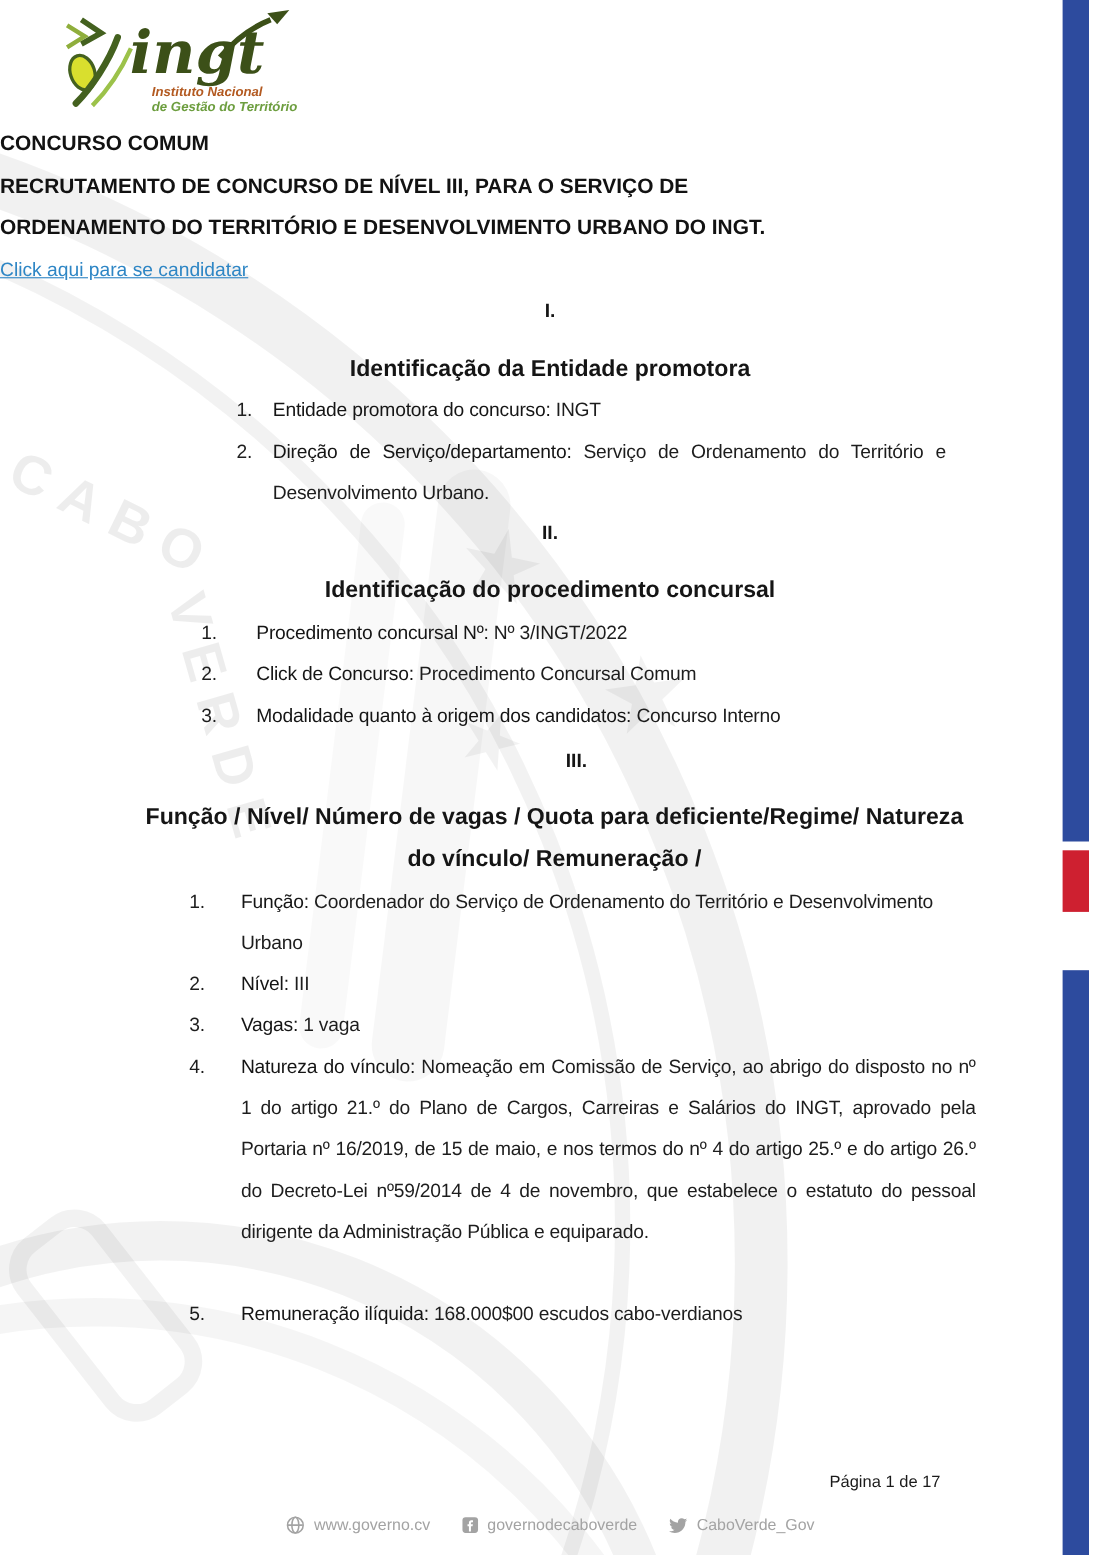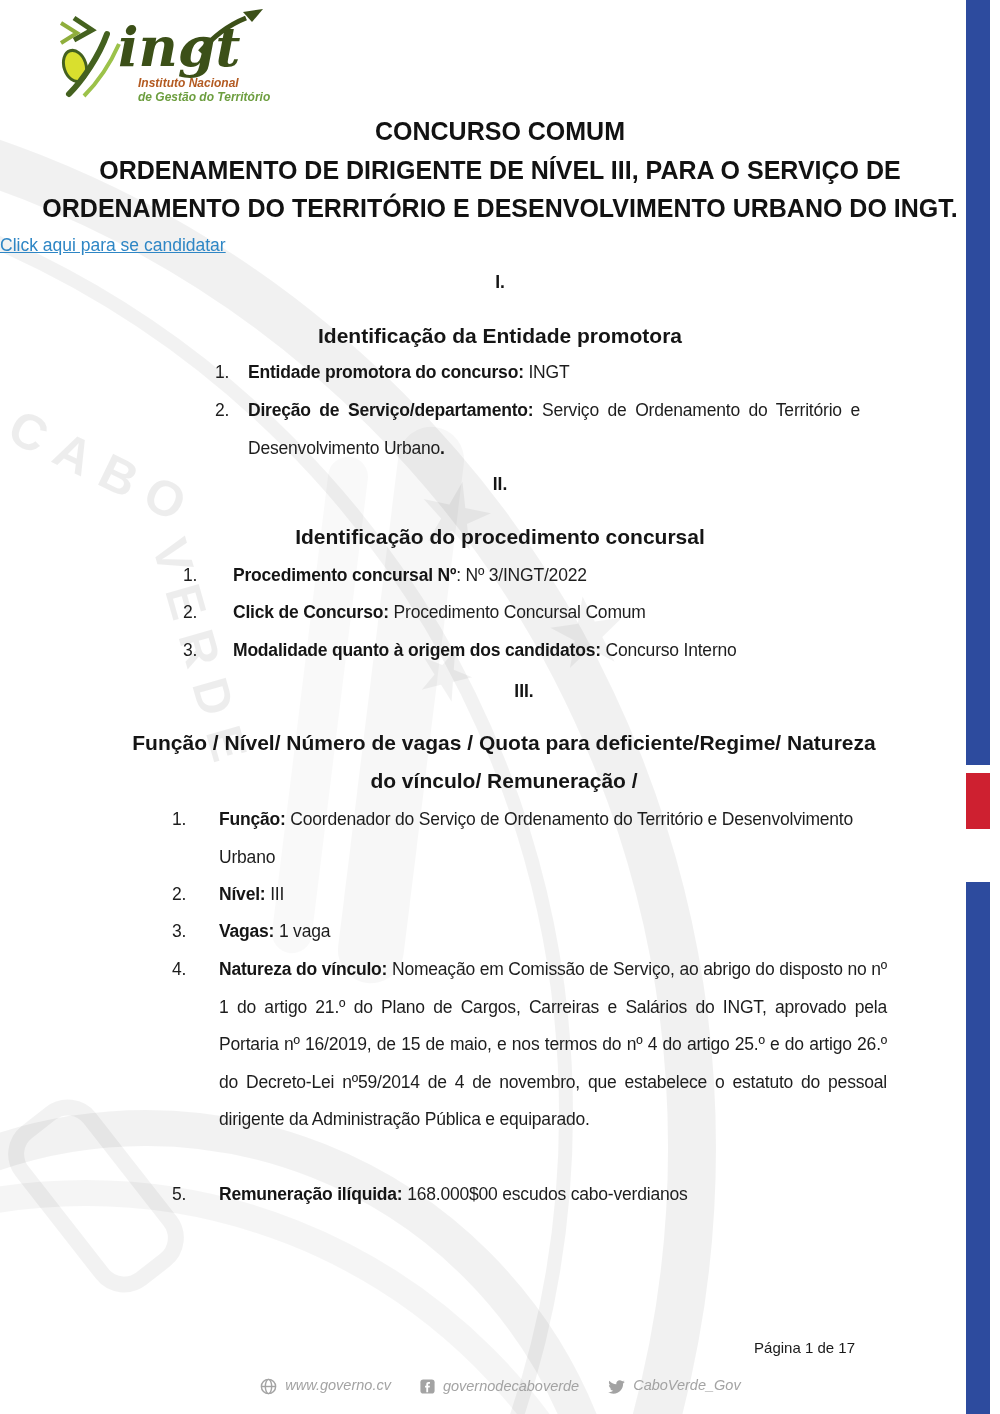--- a/index.html
+++ b/index.html
@@ -23,41 +23,41 @@
   .wm-verde{left:196px;top:532px;transform:rotate(74deg);}
   .wm-star{color:rgba(0,0,0,0.05);font-family:"DejaVu Sans",sans-serif;line-height:1;}
   .wm-band{background:rgba(0,0,0,0.03);border-radius:40px;}
   .wm-clip{left:45px;top:1095px;width:70px;height:170px;border:16px solid rgba(0,0,0,0.05);
            border-radius:36px;transform:rotate(-38deg);}
 
   
   .bar{position:absolute;right:10px;width:24px;}
 
   
-  .title{top:112px;left:0;width:100%;text-align:center;font-weight:bold;
-         font-size:25px;line-height:38.5px;color:#121212;}
+  .title{top:112px;left:0;width:100%;font-weight:bold;
+         font-size:19px;line-height:38.5px;color:#121212;}
   .linkrow{top:227px;left:0;width:100%;text-align:left;font-size:17.5px;line-height:37.5px;}
   .linkrow a{color:#2e86c5;text-decoration:underline;}
   .numeral{left:0;width:100%;text-align:center;font-weight:bold;font-size:17.5px;line-height:37.5px;color:#151515;}
   .sechead{left:0;width:100%;text-align:center;font-weight:bold;font-size:21px;line-height:38px;color:#151515;}
   .sechead.wrap{left:124px;width:760px;}
   .li{position:absolute;display:flex;font-size:17.5px;line-height:37.5px;letter-spacing:-0.2px;}
   .li .num{flex:0 0 auto;}
   .li .body{flex:0 0 auto;}
   .just{text-align:justify;}
   .l1 .num{width:33px;}  .l1{left:215px;} .l1 .body{width:612px;}
   .l2 .num{width:50px;}  .l2{left:183px;} .l2 .body{width:640px;}
   .l3 .num{width:31px;}  .l3{left:172px;} .l3 .body{width:668px;margin-left:16px;}
-  b{font-weight:bold;color:#151515;}
+  b{font-weight:normal;color:#151515;}
 
   .pagenum{top:1338px;right:145px;font-size:15px;color:#1a1a1a;line-height:20px;}
 
   .footer{top:1377px;left:0;width:100%;display:flex;justify-content:center;align-items:center;
           gap:28px;color:#a3a3a3;font-size:14.5px;}
-  .fitem{display:flex;align-items:flex-start;gap:7px;font-style:italic;}
+  .fitem{display:flex;align-items:center;gap:7px;}
 </style>
 </head>
 <body>
 
 <div class="page">
 
   <div class="wm wm-ring1"></div>
   <div class="wm wm-ring2"></div>
   <div class="wm wm-word wm-cabo">CABO</div>
   <div class="wm wm-word wm-verde">VERDE</div>
@@ -82,21 +82,21 @@
     <path d="M36,88 C50,74 63,54 71,36" stroke="#9cc24a" stroke-width="4" fill="none"></path>
     <text x="70" y="58" font-family="DejaVu Serif, serif" font-style="italic" font-weight="bold" font-size="54" fill="#3c5018">ingt</text>
     <path d="M152,44 C164,30 178,18 198,10" stroke="#3c5018" stroke-width="5" fill="none"></path>
     <path d="M195,4 l20,-3 l-11,13 z" fill="#3c5018"></path>
     <text x="90" y="79" font-family="Liberation Sans, sans-serif" font-style="italic" font-weight="bold" font-size="12" fill="#b35a21">Instituto Nacional</text>
     <text x="90" y="93" font-family="Liberation Sans, sans-serif" font-style="italic" font-weight="bold" font-size="12" fill="#6d9e3f">de Gestão do Território</text>
   </svg>
 
   <div class="abs title">
     <div>CONCURSO COMUM</div>
-    <div>ORDENAMENTO DE DIRIGENTE DE NÍVEL III, PARA O SERVIÇO DE</div>
+    <div>RECRUTAMENTO DE CONCURSO DE NÍVEL III, PARA O SERVIÇO DE</div>
     <div>ORDENAMENTO DO TERRITÓRIO E DESENVOLVIMENTO URBANO DO INGT.</div>
   </div>
 
   <div class="abs linkrow">
     <a href="#">Click aqui para se candidatar</a>
   </div>
 
   <div class="abs numeral" style="top:264px;">I.</div>
   <div class="abs sechead" style="top:317px;">Identificação da Entidade promotora</div>
   <div class="li l1" style="top:354px;">

